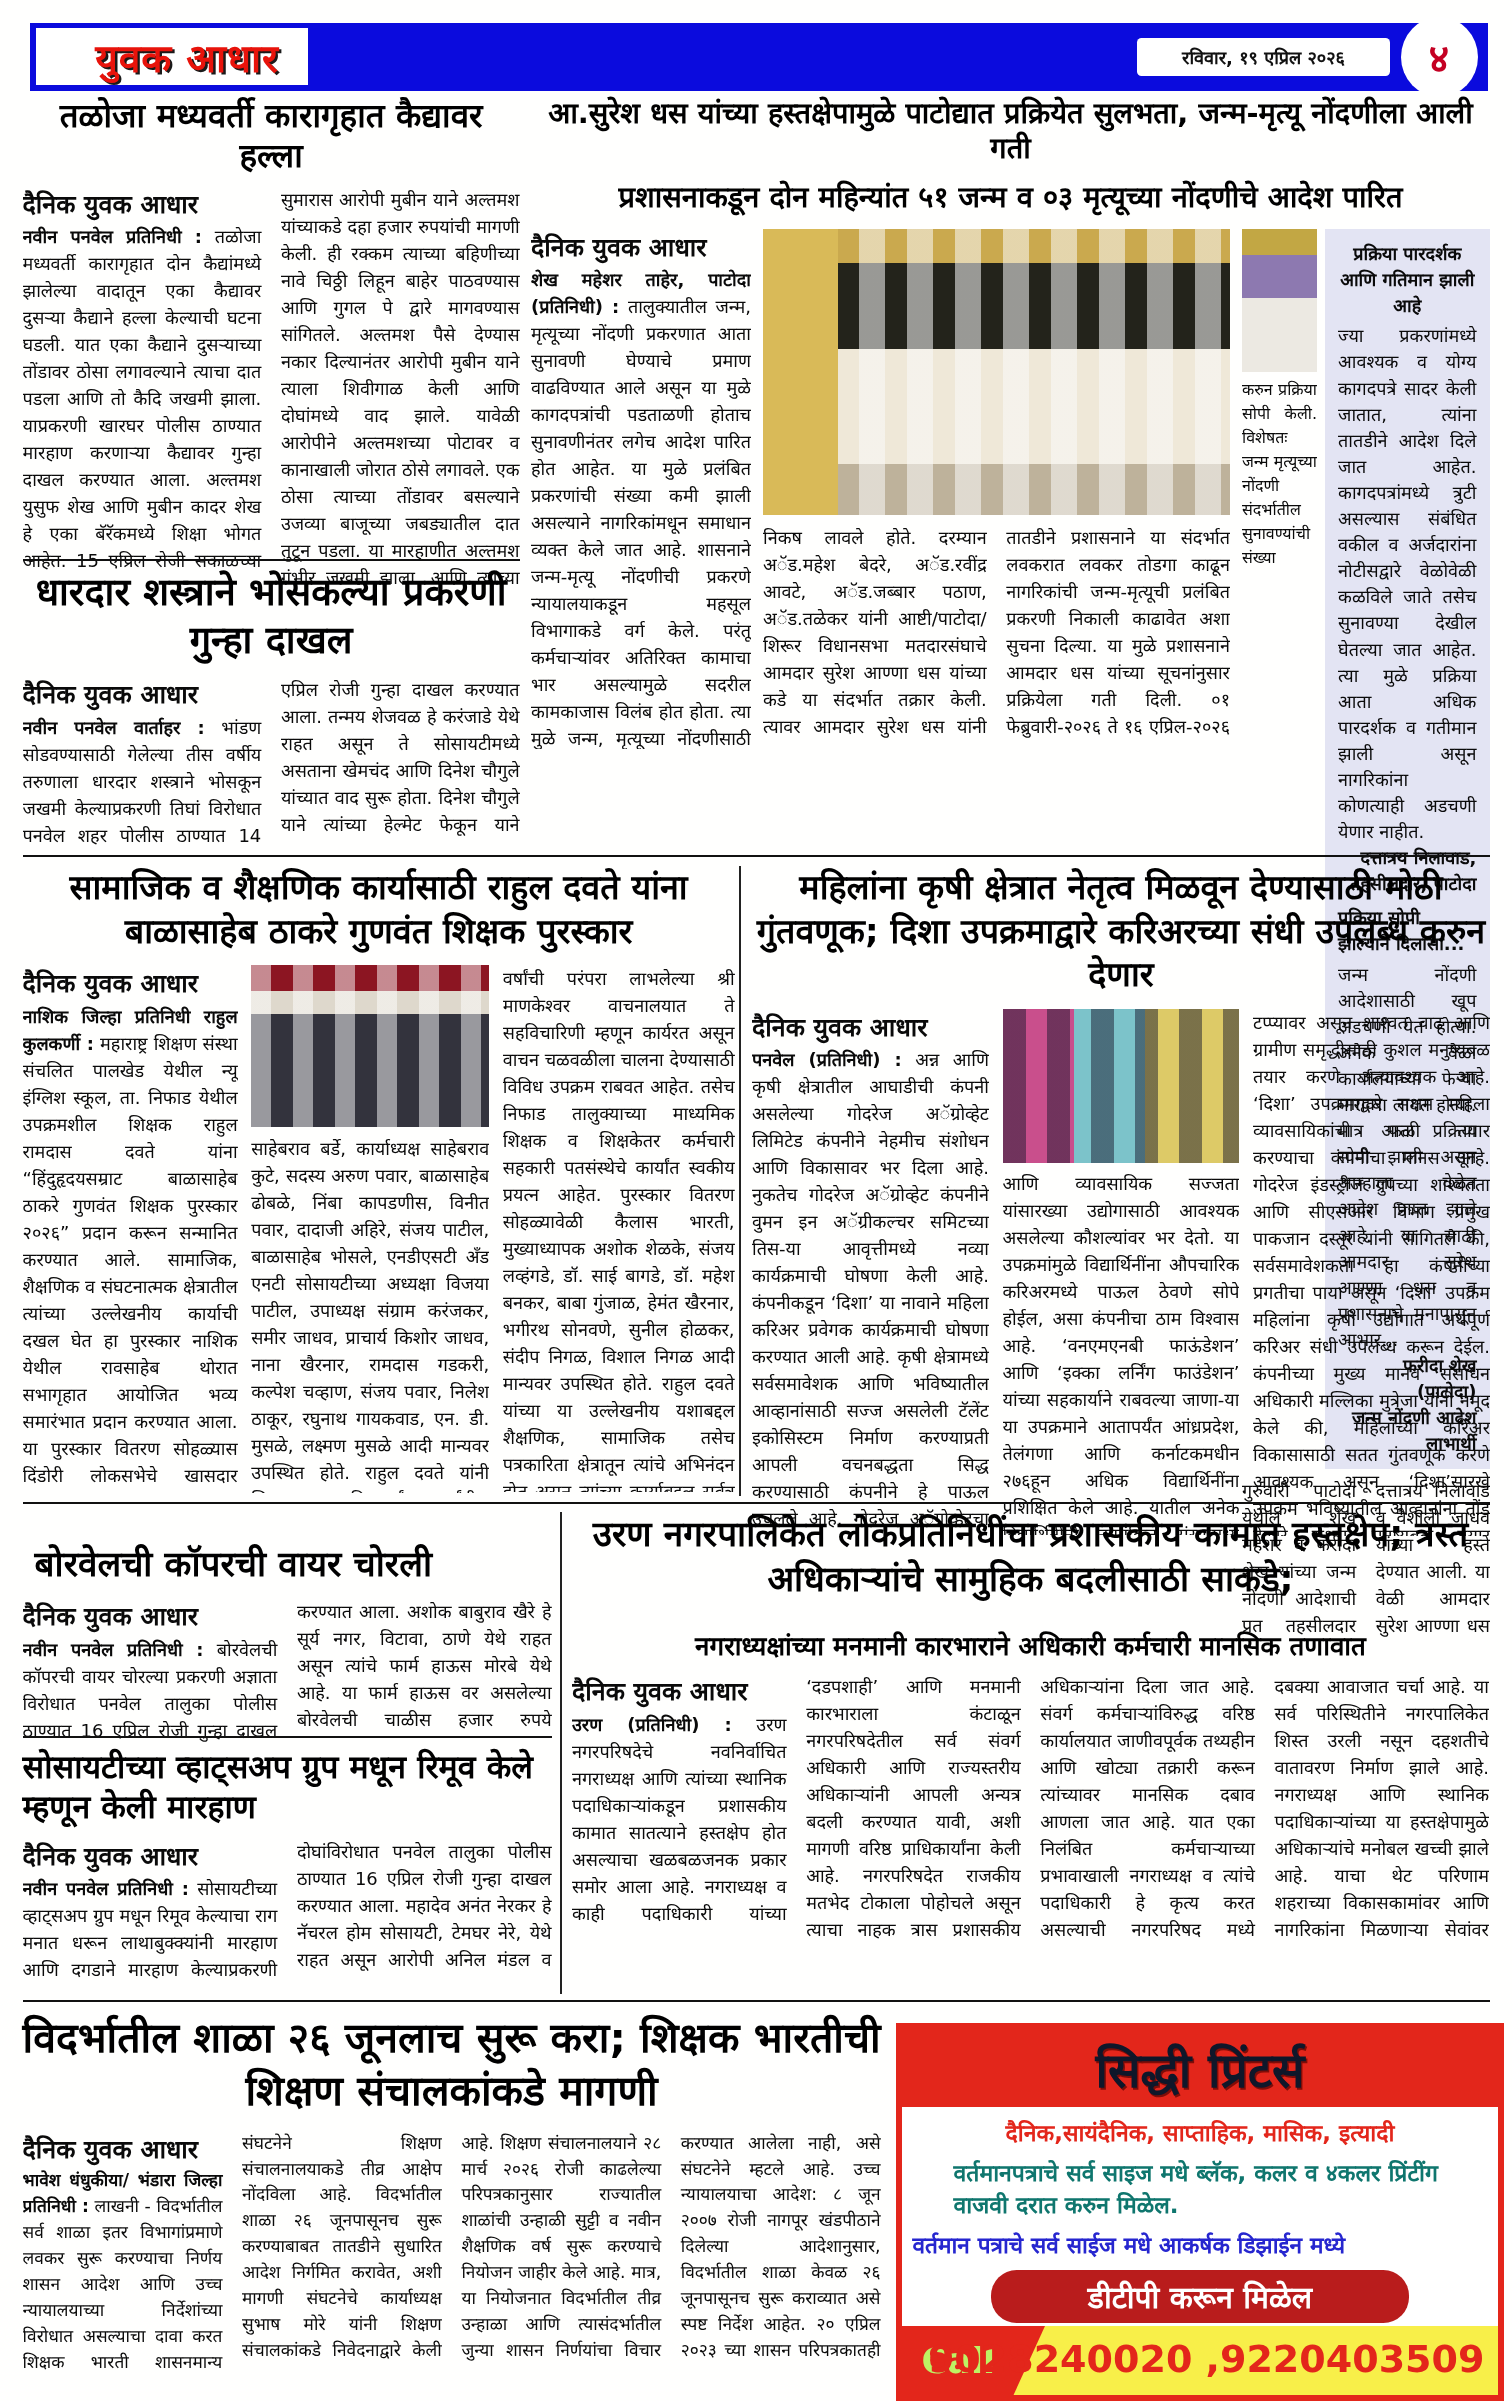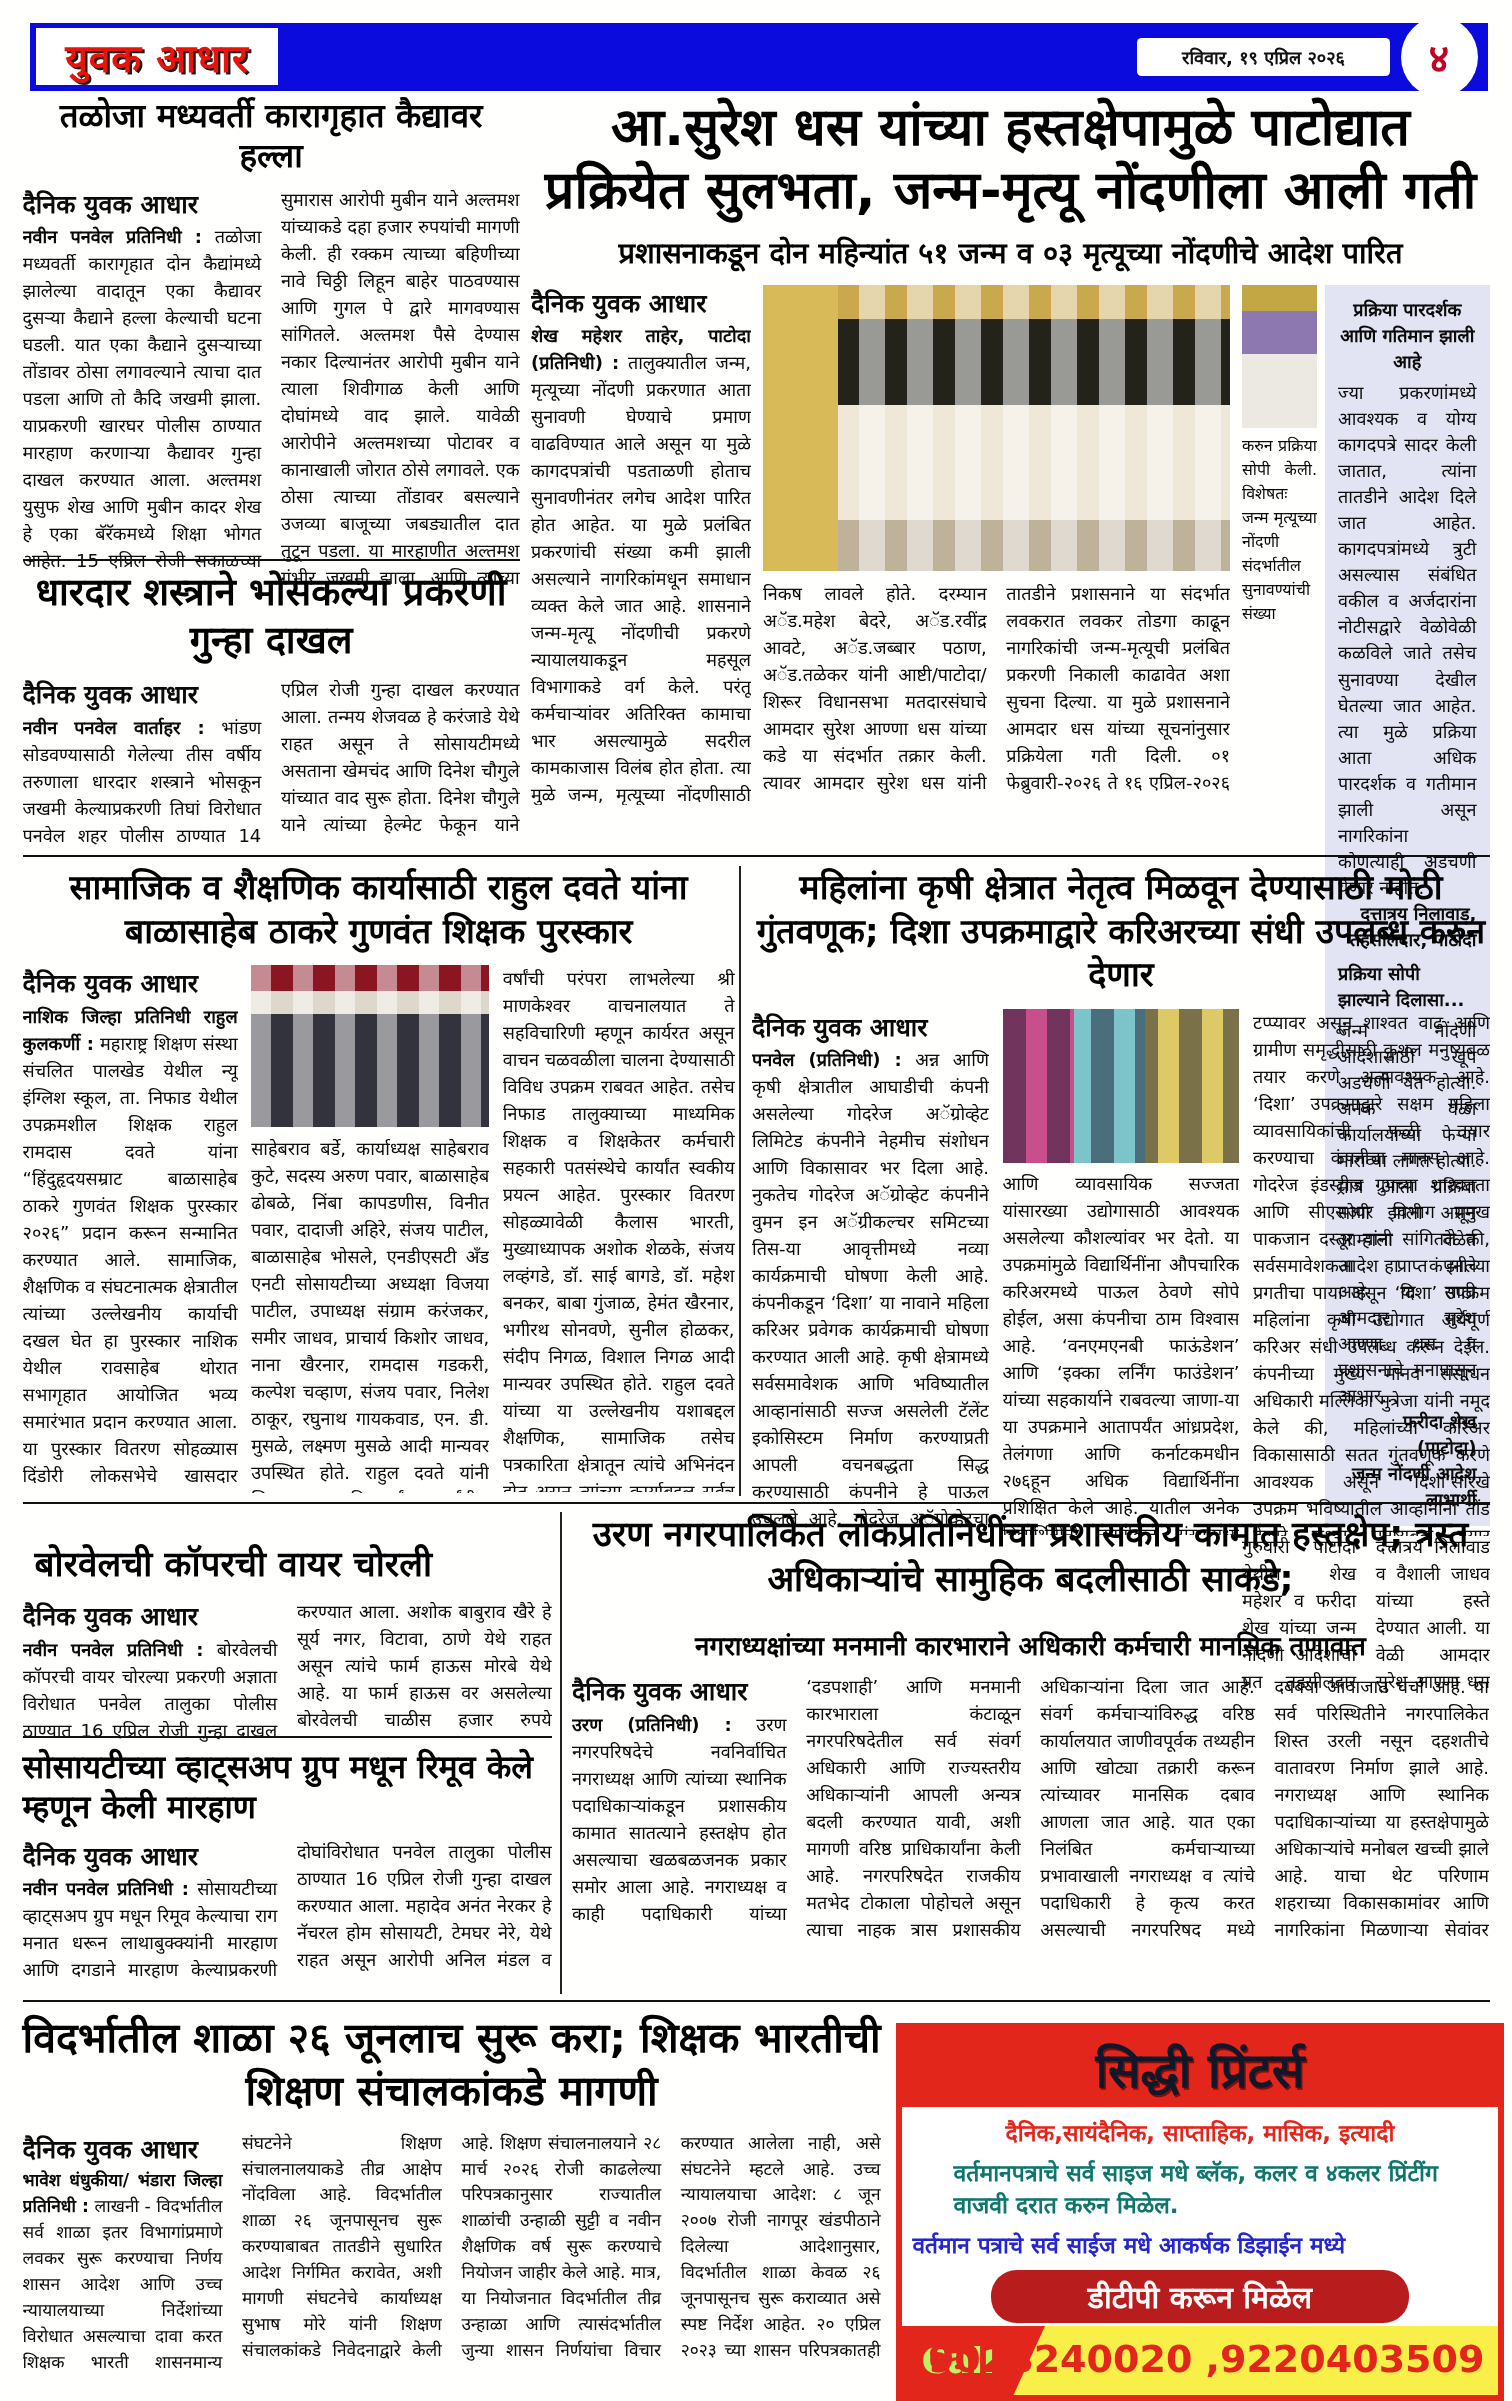--- a/index.html
+++ b/index.html
@@ -1,21 +1,21 @@
 <!DOCTYPE html>
 <html style="font-size:12px"><head>
 <meta charset="utf-8">
 <style>
   html,body{margin:0;padding:0;background:#ffffff;}
   .page{position:relative;width:1512px;height:2401px;background:#fffffe;overflow:hidden;
         font-family:"DejaVu Sans","Liberation Sans",sans-serif;color:#0a0a0a;}
   
   .masthead{position:absolute;left:30px;top:22.6px;width:1458px;height:68px;background:#0b0bdd;}
   .logo-box{position:absolute;left:6px;top:5.3px;width:242px;height:57px;background:#ffffff;
-            display:flex;align-items:center;justify-content:center;}
+            display:flex;align-items:center;justify-content:center;padding-left:30px;}
   .logo-text{font-size:39px;font-weight:800;color:#e8130b;letter-spacing:0.8px;
              text-shadow:2.3px 2.3px 0 #1a1a1a;}
   .date-pill{position:absolute;right:98px;top:15px;width:253px;height:38px;background:#ffffff;
              border-radius:4.5px;display:flex;align-items:center;justify-content:center;}
   .date-text{font-size:18px;font-weight:700;color:#111;}
   .page-circle{position:absolute;right:10.5px;top:-6px;width:77px;height:80px;background:#ffffff;
                border-radius:50%;display:flex;align-items:center;justify-content:center;}
   .page-num{font-size:39px;font-weight:800;color:#c40023;}
   
   .abs{position:absolute;}
@@ -94,21 +94,21 @@
     <div class="body-txt cols2" style="margin-top:12px;height:175px;">
       <p>
         <span class="srcline">दैनिक युवक आधार</span><br>
         <span class="bylinesp">नवीन पनवेल वार्ताहर :</span>
         <span>भांडण सोडवण्यासाठी गेलेल्या तीस वर्षीय तरुणाला धारदार शस्त्राने भोसकून जखमी केल्याप्रकरणी तिघां विरोधात पनवेल शहर पोलीस ठाण्यात 14 एप्रिल रोजी गुन्हा दाखल करण्यात आला. तन्मय शेजवळ हे करंजाडे येथे राहत असून ते सोसायटीमध्ये असताना खेमचंद आणि दिनेश चौगुले यांच्यात वाद सुरू होता. दिनेश चौगुले याने त्यांच्या हेल्मेट फेकून याने त्यांच्या पत्नीला केसांना ओढून बाजूला केले आणि दिनेश याच्यासोबत असलेल्या दोघांनी त्यांच्या होणाऱ्या पत्नीला हाता बुक्क्याने मारहाण केली. यावेळी होणाऱ्या पत्नीला वाचवण्यास गेले असता दिनेश चौगुले याने धारदार शस्त्राने यांना भोसकले. यात तन्मय जखमी झाला. त्याला हॉस्पिटलमध्ये ऍडमिट केले. दिनेश चौगुले याने हॉस्पिटलला येऊन आईला बघून घेण्याची धमकी दिली. पनवेल पोलिसांनी भांडण सोडवण्यासाठी गेले. त्यावेळी दिनेश चौगुले अटक केली.</span>
       </p>
     </div>
   </div>
 
   <div class="abs" style="left:531px;top:96px;width:959px;">
-    <div class="hl" style="font-size:52px;line-height:1.22;">आ.सुरेश धस यांच्या हस्तक्षेपामुळे पाटोद्यात प्रक्रियेत सुलभता, जन्म-मृत्यू नोंदणीला आली गती</div>
+    <div class="hl" style="font-size:29px;line-height:1.22;">आ.सुरेश धस यांच्या हस्तक्षेपामुळे पाटोद्यात प्रक्रियेत सुलभता, जन्म-मृत्यू नोंदणीला आली गती</div>
     <div class="hl" style="font-size:29px;line-height:1.25;margin-top:12px;">प्रशासनाकडून दोन महिन्यांत ५१ जन्म व ०३ मृत्यूच्या नोंदणीचे आदेश पारित</div>
     <div style="display:grid;grid-template-columns:220px 467px 1fr;gap:12px;margin-top:13.6px;">
       <div class="body-txt" style="height:520px;">
         <p>
           <span class="srcline">दैनिक युवक आधार</span><br>
           <span class="bylinesp">शेख महेशर ताहेर, पाटोदा (प्रतिनिधी) :</span>
           <span>तालुक्यातील जन्म, मृत्यूच्या नोंदणी प्रकरणात आता सुनावणी घेण्याचे प्रमाण वाढविण्यात आले असून या मुळे कागदपत्रांची पडताळणी होताच सुनावणीनंतर लगेच आदेश पारित होत आहेत. या मुळे प्रलंबित प्रकरणांची संख्या कमी झाली असल्याने नागरिकांमधून समाधान व्यक्त केले जात आहे. शासनाने जन्म-मृत्यू नोंदणीची प्रकरणे न्यायालयाकडून महसूल विभागाकडे वर्ग केले. परंतू कर्मचाऱ्यांवर अतिरिक्त कामाचा भार असल्यामुळे सदरील कामकाजास विलंब होत होता. त्या मुळे जन्म, मृत्यूच्या नोंदणीसाठी दोन ते तीन महिने प्रतीक्षा करावी लागत होती. महसूल विभागाकडून सदरील प्रक्रियेसाठी गुंतागुंतीचे निकष कमी प्रमाणे गुंतागुतीचे निकष कमी</span>
         </p>
       </div>
       <div>

